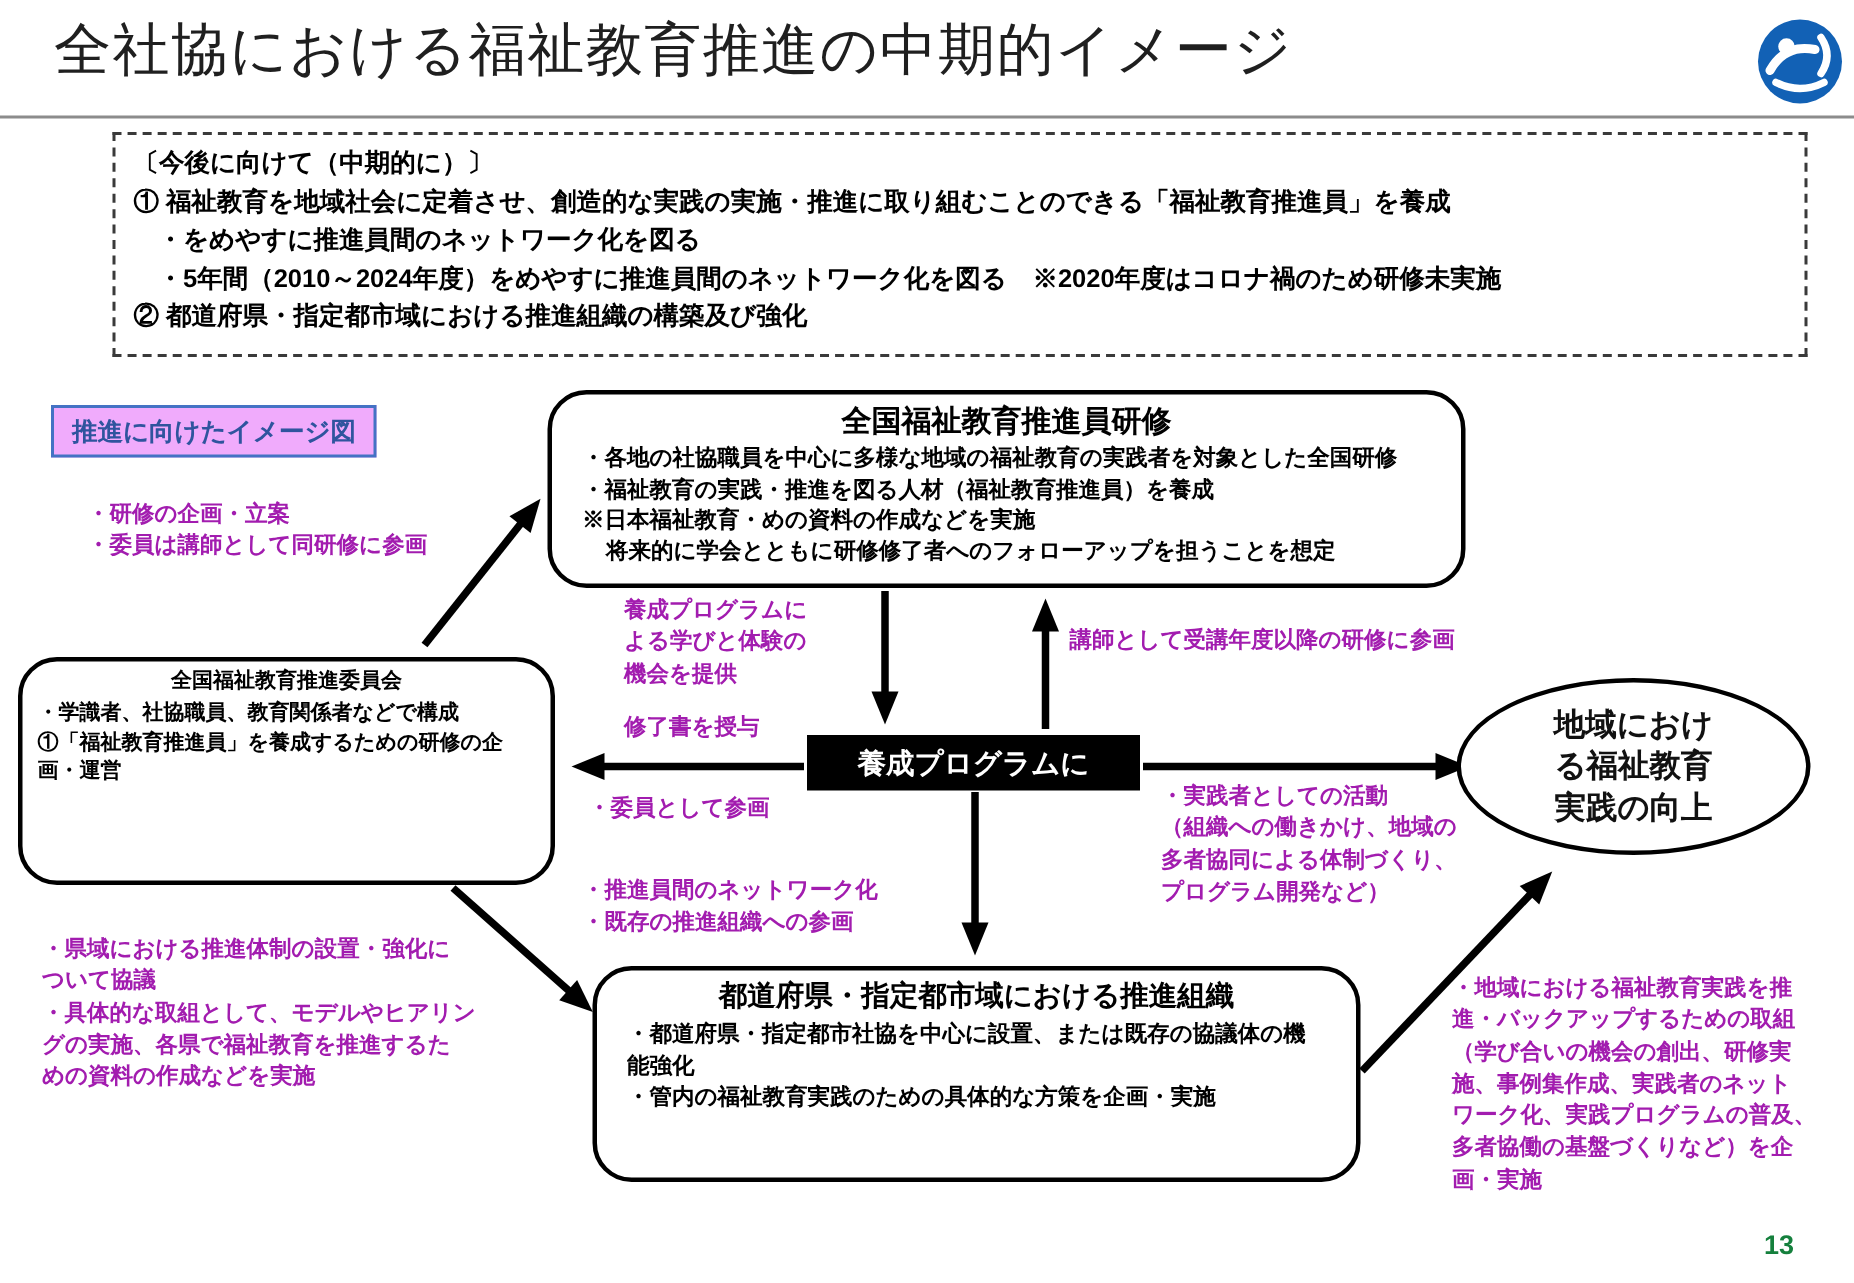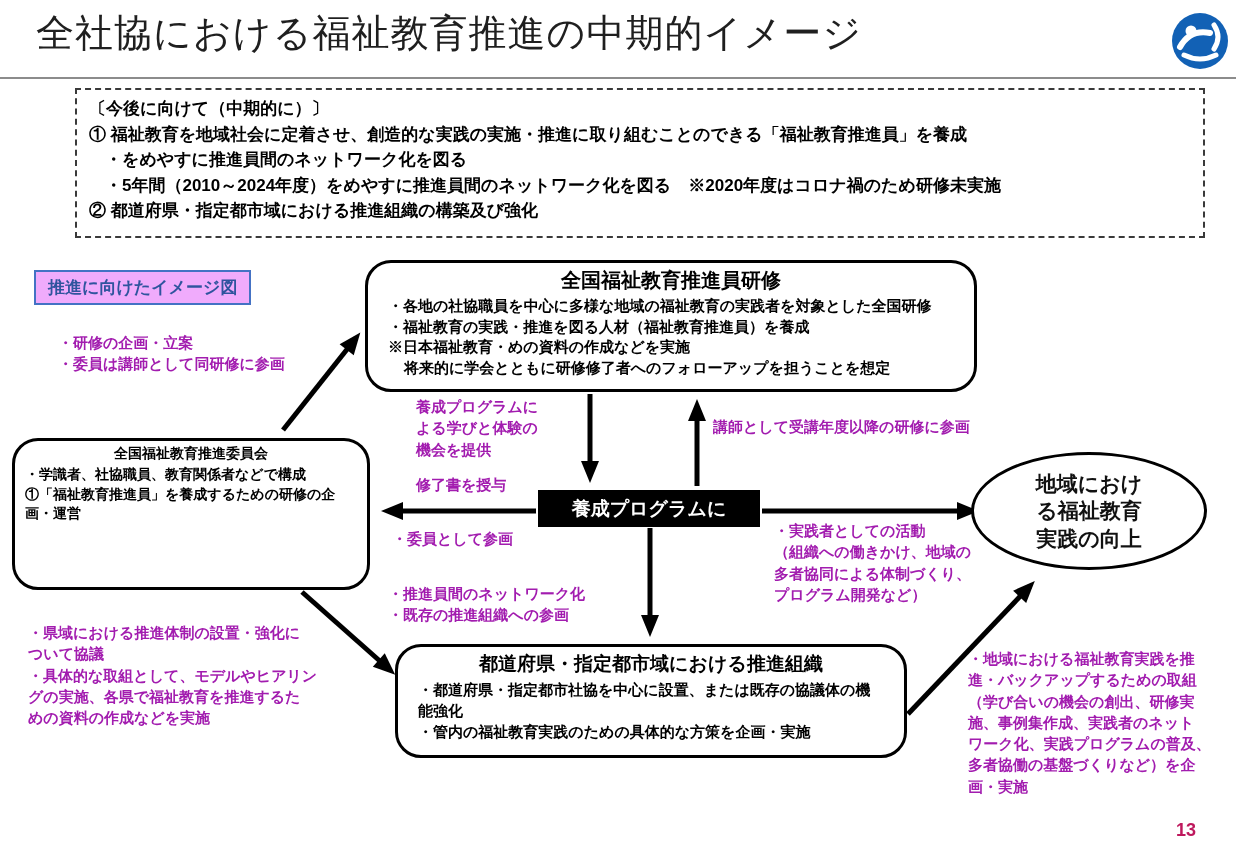--- a/index.html
+++ b/index.html
@@ -45,21 +45,21 @@
 
   .training-box { left:365px; top:260px; width:612px; height:132px; }
   .training-box .node-title { font-size:20px; margin-bottom:2px; }
   .training-box .node-line { font-size:15px; line-height:1.38; }
   .training-box .node-line.indent { padding-left:16px; }
 
   .committee-box { left:12px; top:438px; width:358px; height:152px; padding:4px 10px; }
   .committee-box .node-title { font-size:14px; margin-bottom:2px; }
   .committee-box .node-line { font-size:14px; line-height:1.4; }
 
-  .org-box { left:395px; top:644px; width:512px; height:114px; }
+  .org-box { left:395px; top:644px; width:512px; height:144px; }
   .org-box .node-title { font-size:19px; margin-bottom:2px; }
   .org-box .node-line { font-size:15px; line-height:1.4; }
 
   .member-box {
     position:absolute; left:538px; top:490px; width:222px; height:37px;
     background:#000; color:#fff; z-index:2;
     display:flex; align-items:center; justify-content:center;
     font-size:19px; font-weight:700;
   }
 
@@ -82,21 +82,21 @@
   .ann-certificate { left:416px; top:474px; }
   .ann-lecturer    { left:713px; top:416px; }
   .ann-as-member   { left:392px; top:528px; }
   .ann-practitioner{ left:774px; top:520px; }
   .ann-network     { left:388px; top:583px; }
   .ann-prefecture  { left:28px;  top:622px; }
   .ann-regional    { left:968px; top:628px;margin-top:20px; }
 
   .page-number {
     position:absolute; right:40px; bottom:14px;
-    font-size:18px; font-weight:600; color:#be185d;
+    font-size:18px; font-weight:600; color:#15803d;
   }
 </style>
 </head>
 <body>
 
 <div>
 
   <h1 class="title">全社協における福祉教育推進の中期的イメージ</h1>
 
   <svg class="logo" width="60" height="60" viewBox="0 0 60 60">

